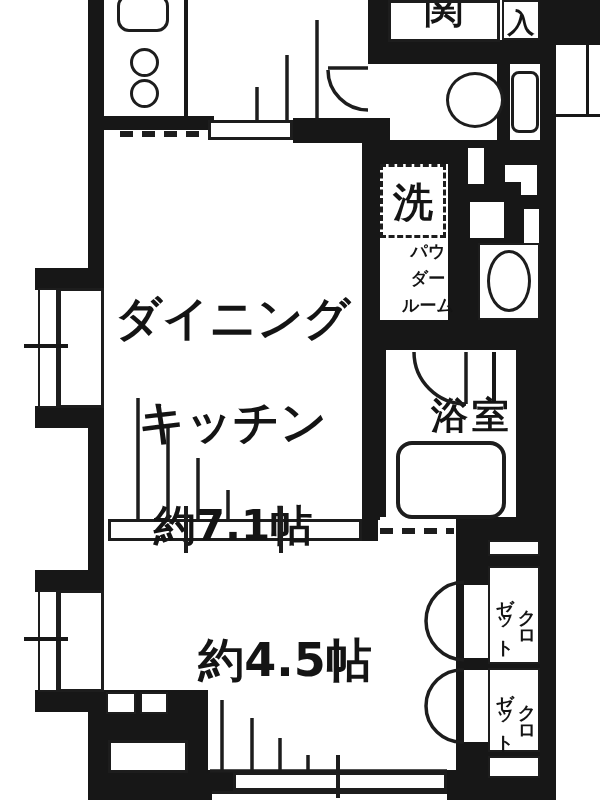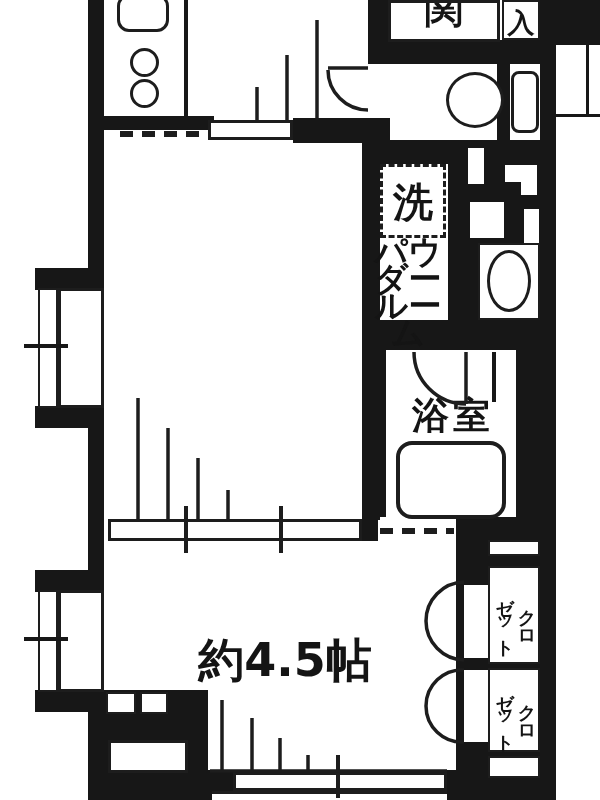--- a/index.html
+++ b/index.html
@@ -69,29 +69,29 @@
   <div class="b" style="left:556px;top:114px;width:44px;height:3px"></div>
 
   <div class="b" style="left:184px;top:0;width:4px;height:118px"></div>
   <div class="bx round" style="left:117px;top:-6px;width:52px;height:38px"></div>
   <div class="bx circ" style="left:130px;top:48px;width:29px;height:29px"></div>
   <div class="bx circ" style="left:130px;top:79px;width:29px;height:29px"></div>
 
   <div style="position:absolute;left:380px;top:164px;width:66px;height:74px;background:#fff;border:3px dashed #1d1d1d;box-sizing:border-box">
     <div class="lbl" style="left:0;top:14px;width:60px;font-size:40px">洗</div>
   </div>
-  <div class="lbl" style="left:358px;top:238px;width:100px;font-size:33px;line-height:27px">パウ
+  <div class="lbl" style="left:378px;top:238px;width:100px;font-size:17px;line-height:27px">パウ
 ダー
 ルーム</div>
   <div class="bx2" style="left:478px;top:243px;width:62px;height:77px"></div>
   <div class="bx circ" style="left:487px;top:250px;width:44px;height:62px"></div>
 
   <div class="w" style="left:386px;top:350px;width:130px;height:167px"></div>
   <div class="b" style="left:492px;top:352px;width:4px;height:50px"></div>
-  <div class="lbl" style="left:378px;top:396px;width:150px;font-size:37px;letter-spacing:4px">浴室</div>
+  <div class="lbl" style="left:397px;top:396px;width:150px;font-size:37px;letter-spacing:4px">浴室</div>
   <div style="position:absolute;left:396px;top:441px;width:110px;height:78px;background:#fff;border:4px solid #1d1d1d;border-radius:16px;box-sizing:border-box"></div>
 
   <div class="bx" style="left:108px;top:519px;width:254px;height:22px"></div>
 
   <div class="bx2" style="left:38px;top:288px;width:20px;height:120px"></div>
   <div class="bx" style="left:58px;top:288px;width:46px;height:120px"></div>
   <div class="b" style="left:24px;top:344px;width:44px;height:4px"></div>
   <div class="bx2" style="left:38px;top:590px;width:20px;height:102px"></div>
   <div class="bx" style="left:58px;top:590px;width:46px;height:102px"></div>
   <div class="b" style="left:24px;top:637px;width:44px;height:4px"></div>
@@ -109,20 +109,25 @@
   <div class="w" style="left:464px;top:670px;width:24px;height:72px"></div>
   <div class="bx2" style="left:488px;top:756px;width:52px;height:22px"></div>
 
   <div class="bx2" style="left:106px;top:692px;width:30px;height:22px"></div>
   <div class="bx2" style="left:140px;top:692px;width:28px;height:22px"></div>
   <div class="bx" style="left:108px;top:740px;width:80px;height:33px"></div>
 
   <div class="bx" style="left:233px;top:772px;width:214px;height:19px"></div>
   <div class="w" style="left:212px;top:791px;width:235px;height:9px;border-top:3px solid #1d1d1d;box-sizing:border-box"></div>
 
+  <div class="lbl" style="left:98px;top:240px;width:270px;font-size:46px;line-height:52px">
+    <div>ダイニング</div>
+    <div>キッチン</div>
+    <div style="font-size:42px">約7.1帖</div>
+  </div>
   <div class="lbl" style="left:120px;top:576px;width:330px;font-size:48px;line-height:56px">
     <div style="font-size:46px">約4.5帖</div>
   </div>
 
   <svg width="600" height="800" viewBox="0 0 600 800">
     <g stroke="#1d1d1d" stroke-width="3.5" fill="none">
 
       <line x1="120" y1="134" x2="206" y2="134" stroke-dasharray="13 9" stroke-width="6"></line>
 
       <line x1="257" y1="87" x2="257" y2="120"></line>

